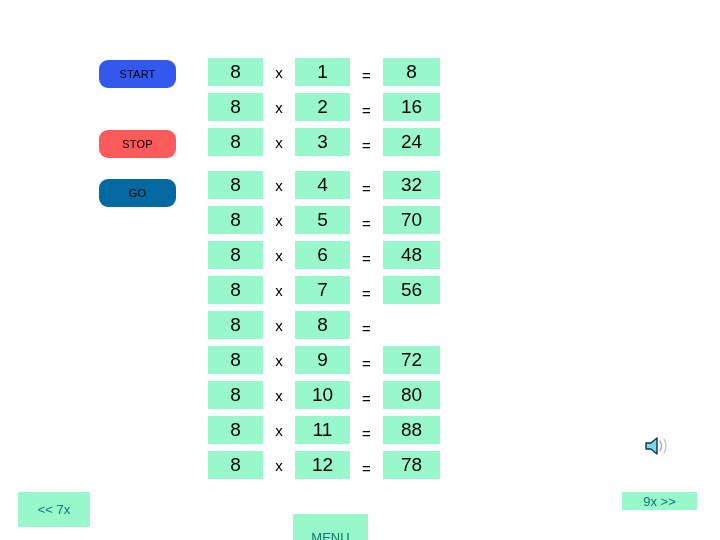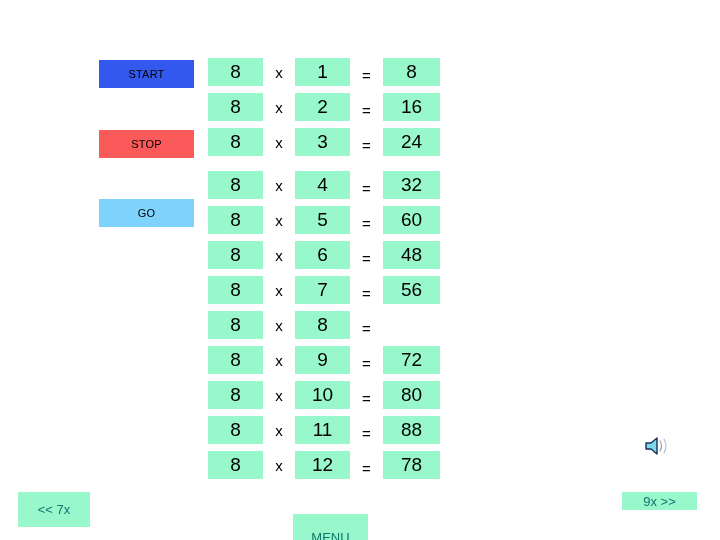--- a/index.html
+++ b/index.html
@@ -13,34 +13,35 @@
     position: relative;
     overflow: hidden;
     font-family: "Liberation Sans", sans-serif;
     background: #ffffff;
   }
 
   
   .ctrl-btn {
     position: absolute;
     left: 99px;
-    width: 95px;
+    width: 77px;
     height: 28px;
     display: flex;
     align-items: center;
     justify-content: center;
     font-size: 11px;
     font-weight: normal;
     color: #000000;
     letter-spacing: 0.2px;
     box-sizing: border-box;
+    border-radius: 9px;
   }
   #btn-start { top: 60px;  background: #3358ee; }
   #btn-stop  { top: 130px; background: #fb5a5a; }
-  #btn-go    { top: 199px; background: #7dd3fc; }
+  #btn-go    { top: 179px; background: #0369a1; }
 
   
   .eq-table {
     position: absolute;
     left: 208px;
     top: 58px;
     width: 232px;
   }
   .eq-row {
     position: relative;
@@ -145,21 +146,21 @@
     <div class="cell cell-b">4</div>
     <div class="op op-eq">=</div>
     <div class="cell cell-r">32</div>
   </div>
 
   <div class="eq-row">
     <div class="cell cell-a">8</div>
     <div class="op op-times">x</div>
     <div class="cell cell-b">5</div>
     <div class="op op-eq">=</div>
-    <div class="cell cell-r">60</div>
+    <div class="cell cell-r">70</div>
   </div>
 
   <div class="eq-row">
     <div class="cell cell-a">8</div>
     <div class="op op-times">x</div>
     <div class="cell cell-b">6</div>
     <div class="op op-eq">=</div>
     <div class="cell cell-r">48</div>
   </div>
 

